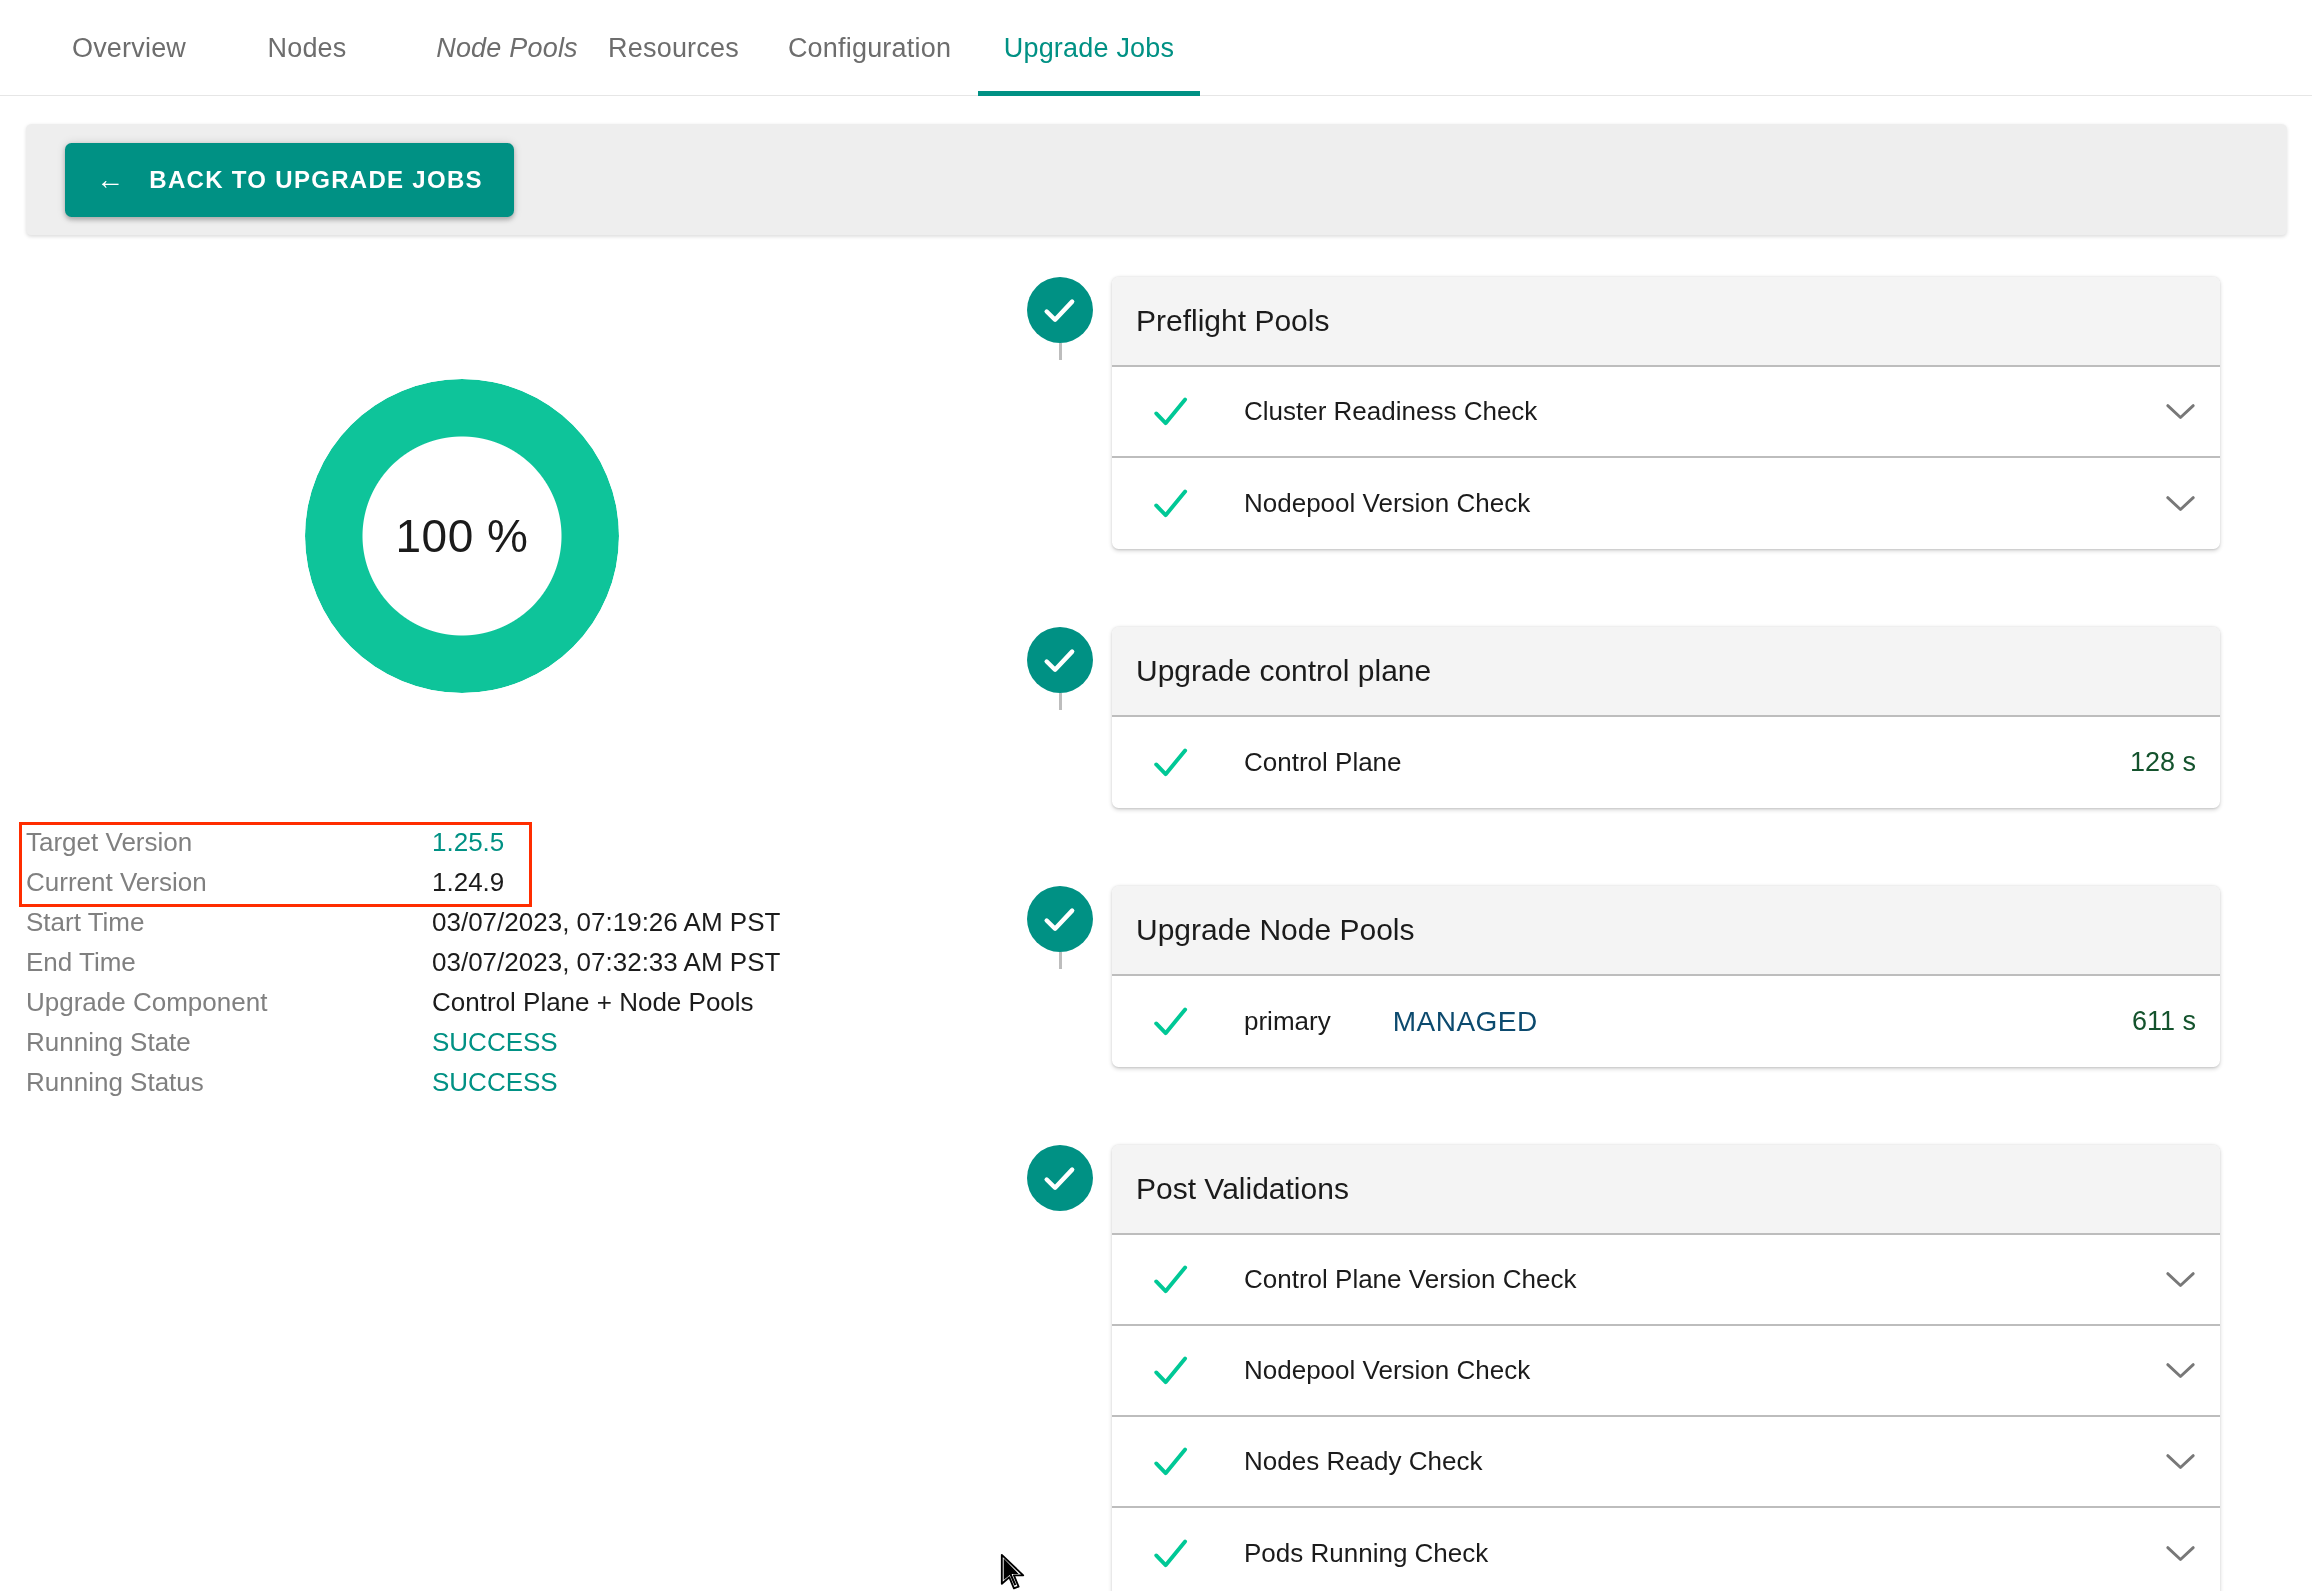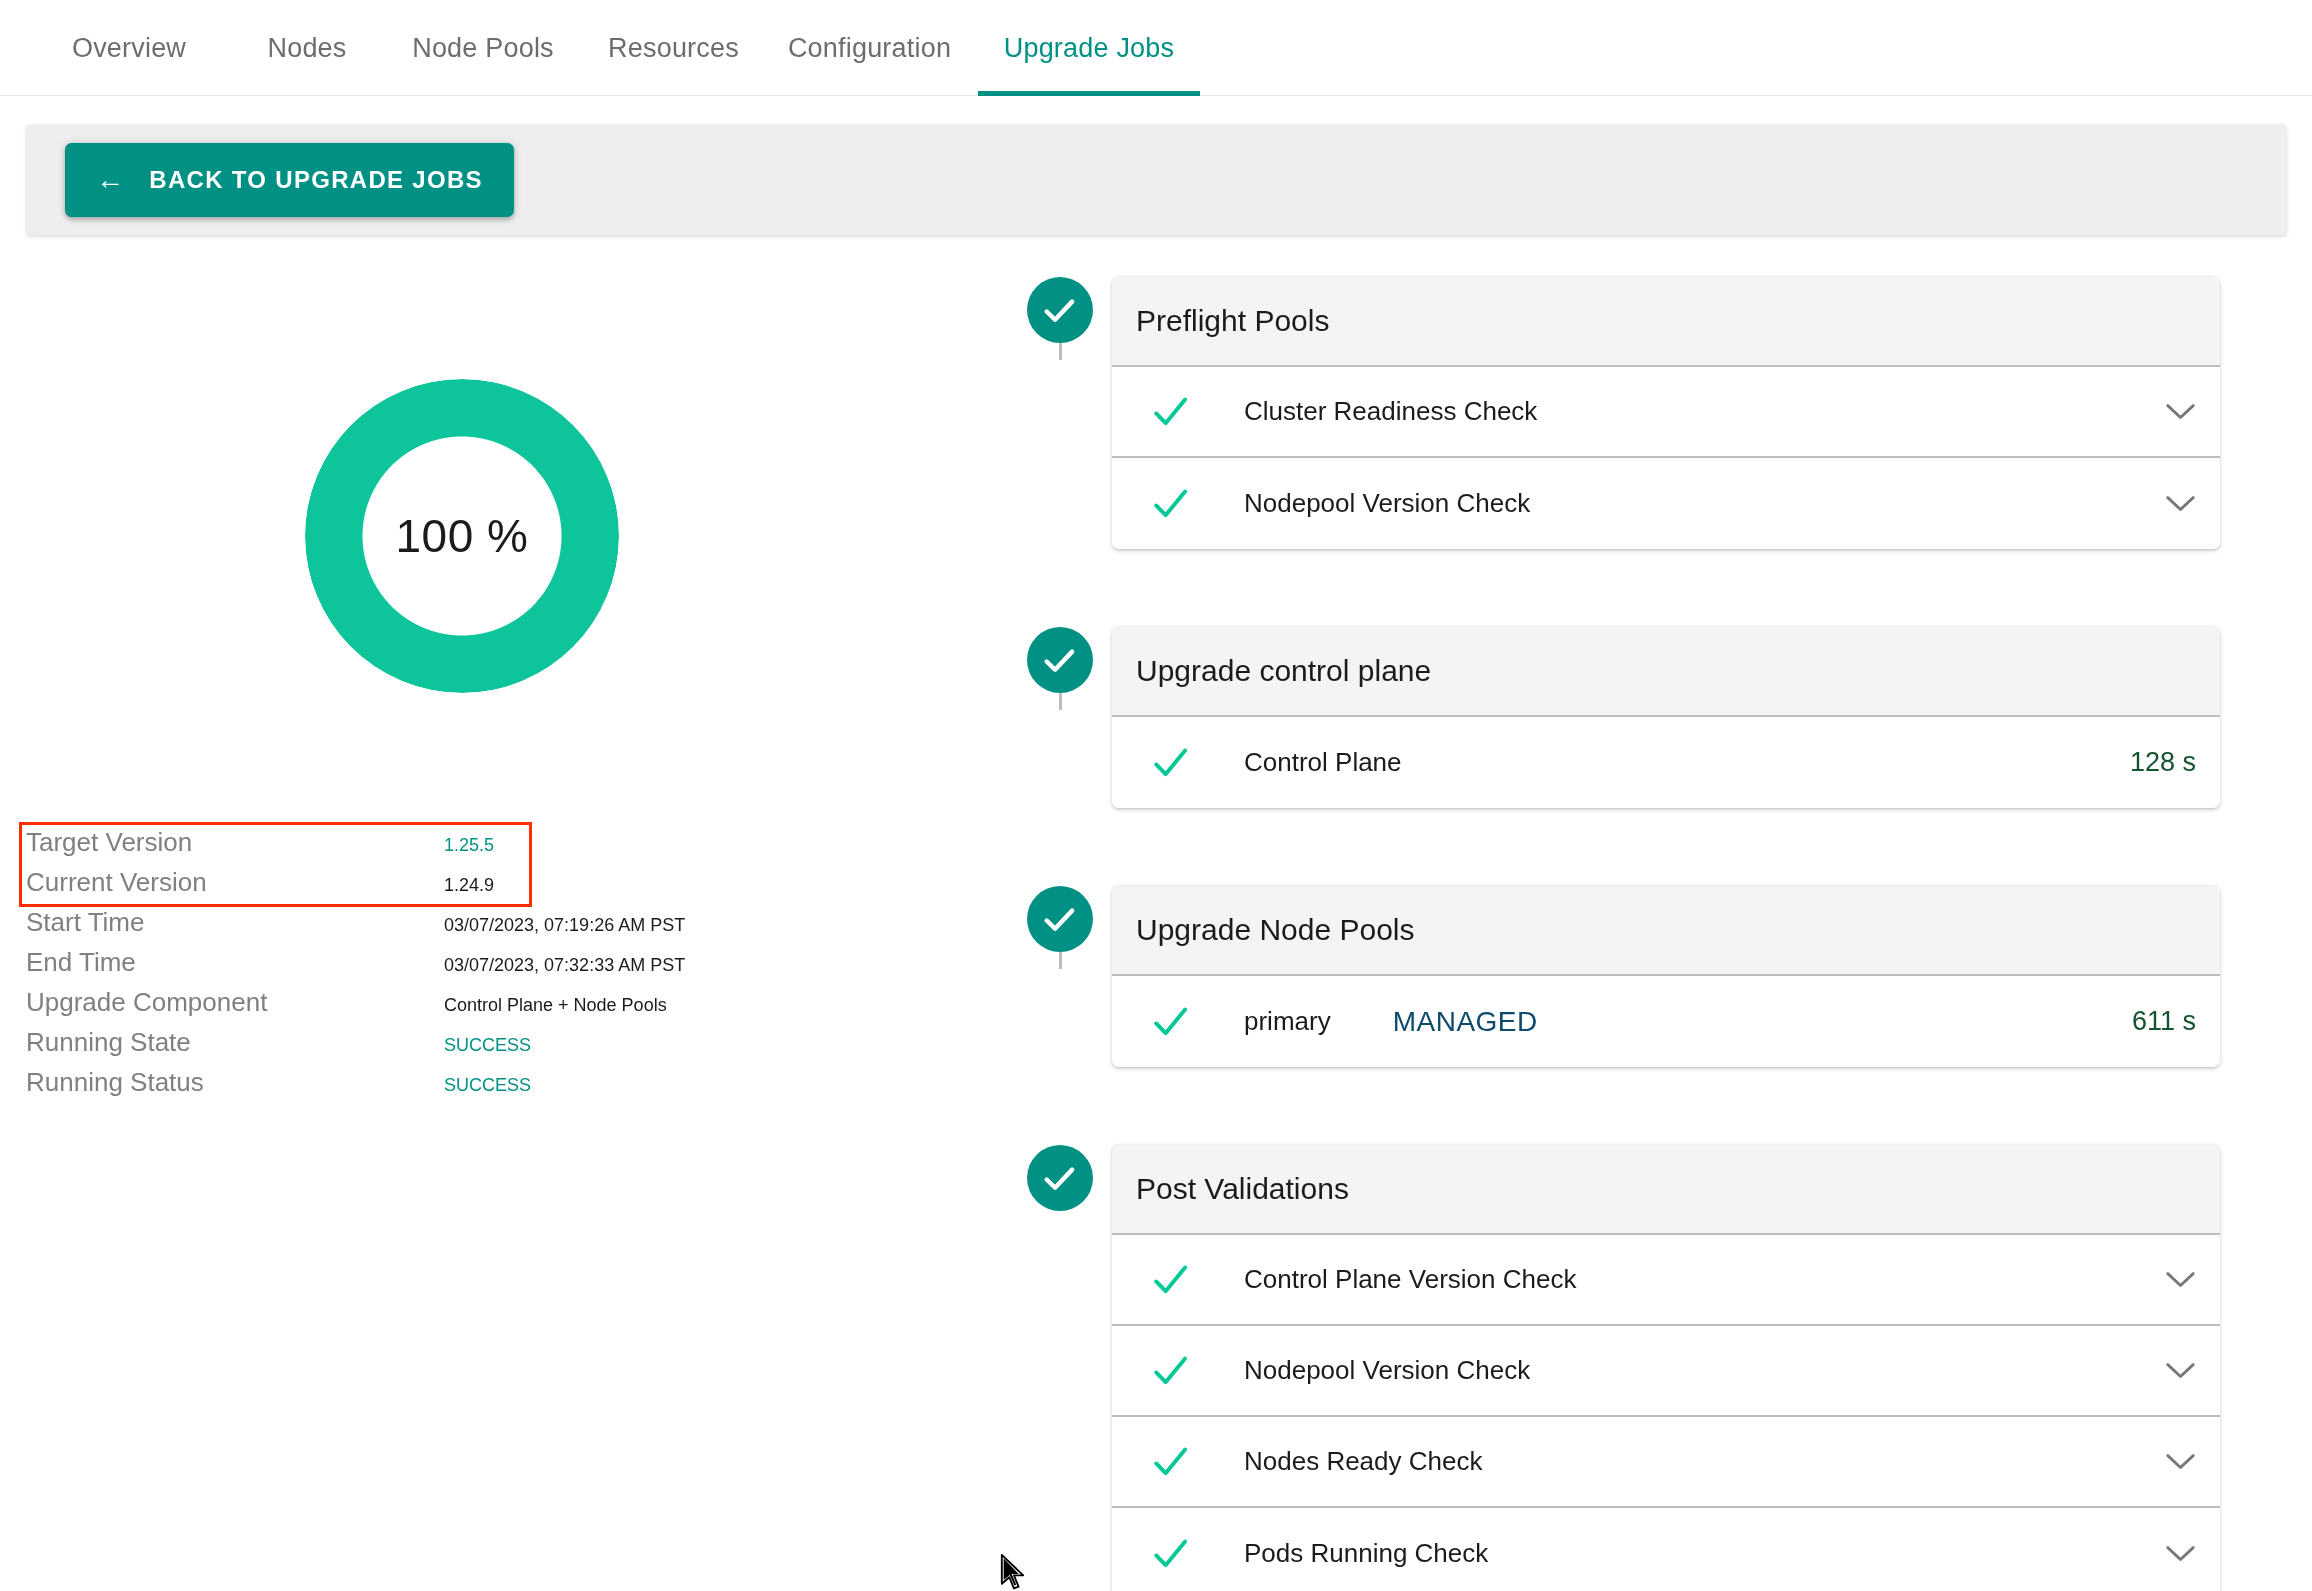--- a/index.html
+++ b/index.html
@@ -120,23 +120,22 @@
     display: flex;
     align-items: baseline;
     height: 40px;
   }
   .detail-label {
     width: 406px;
     font-size: 26px;
     color: #808080;
   }
   .detail-value {
-    font-size: 18px;
+    font-size: 26px;
     color: #1b1b1b;
-    margin-left: 12px;
   }
   .detail-value.teal { color: #009184; }
   #version-highlight {
     position: absolute;
     left: -7.4px; top: -5.5px;
     width: 513px; height: 85px;
     border: 3.7px solid #ff2d00;
     pointer-events: none;
   }
 
@@ -255,21 +254,21 @@
 
 <div id="page">
 
   <nav id="tabbar">
       <div class="tab" style="position: absolute; left: 32px; width: 194px;">
         <span>Overview</span>
       </div>
       <div class="tab" style="position: absolute; left: 226px; width: 162px;">
         <span>Nodes</span>
       </div>
-      <div class="tab" style="position: absolute; left: 384px; width: 198px;">
+      <div class="tab" style="position: absolute; left: 408px; width: 198px; font-style: italic;">
         <span>Node Pools</span>
       </div>
       <div class="tab" style="position: absolute; left: 586px; width: 175px;">
         <span>Resources</span>
       </div>
       <div class="tab" style="position: absolute; left: 761px; width: 217px;">
         <span>Configuration</span>
       </div>
       <div class="tab active" style="position: absolute; left: 978px; width: 222px;">
         <span>Upgrade Jobs</span>

